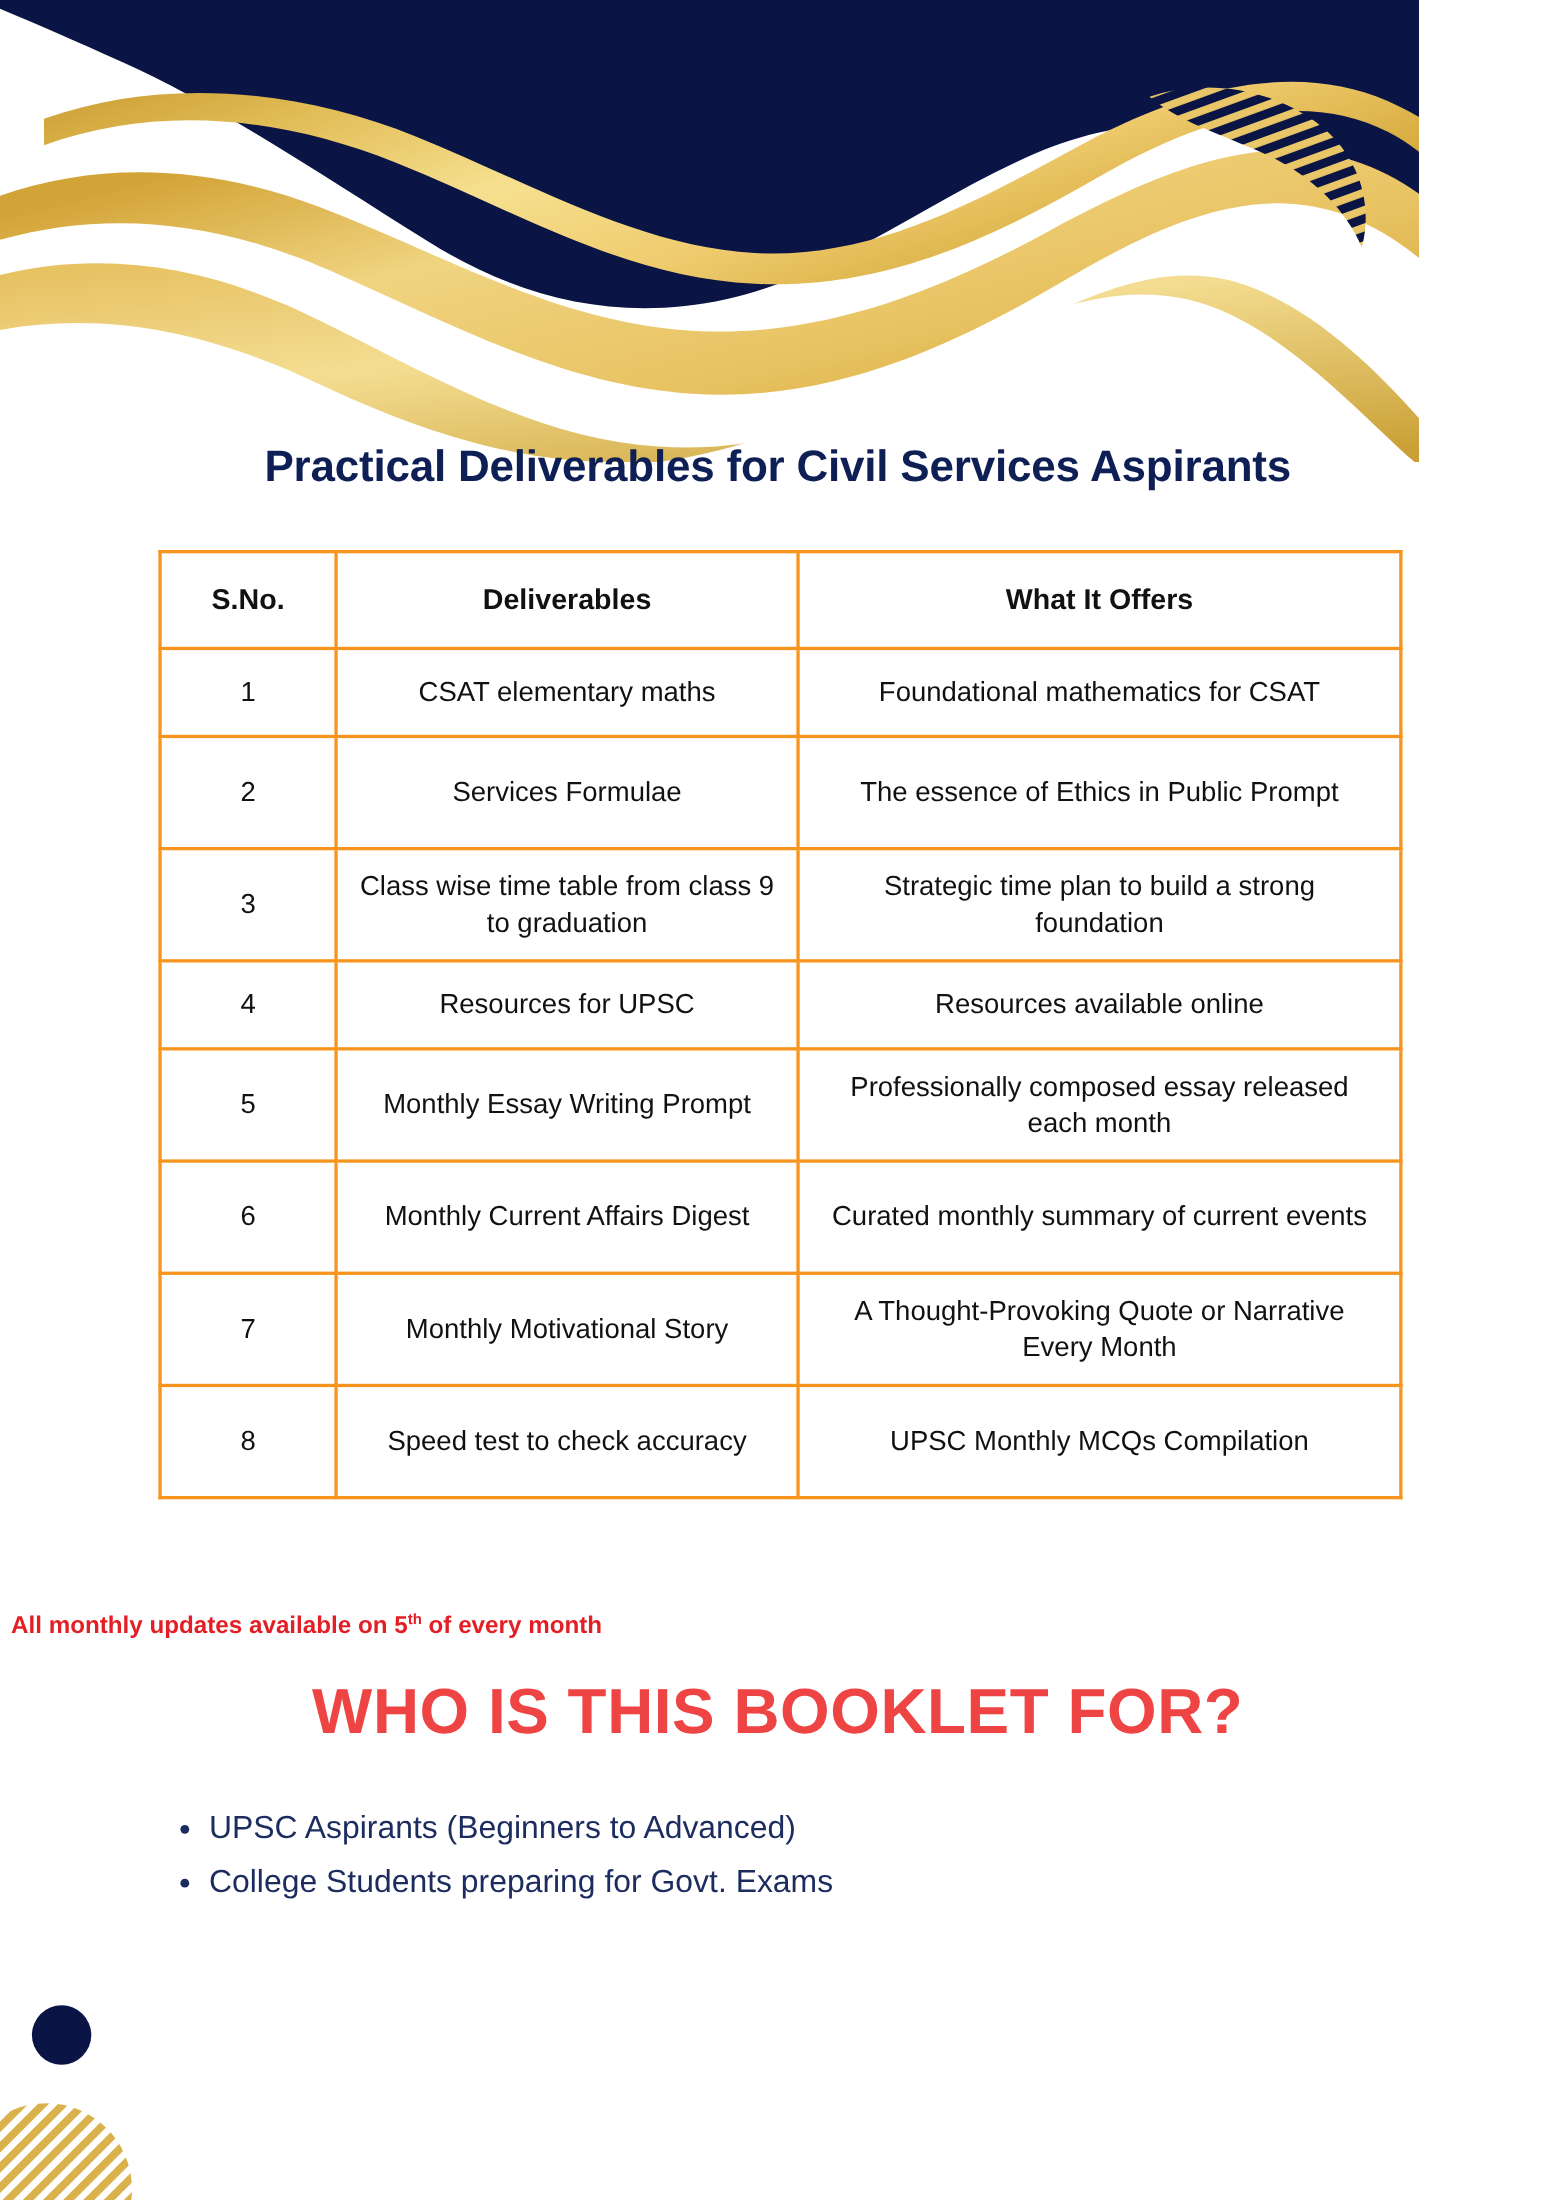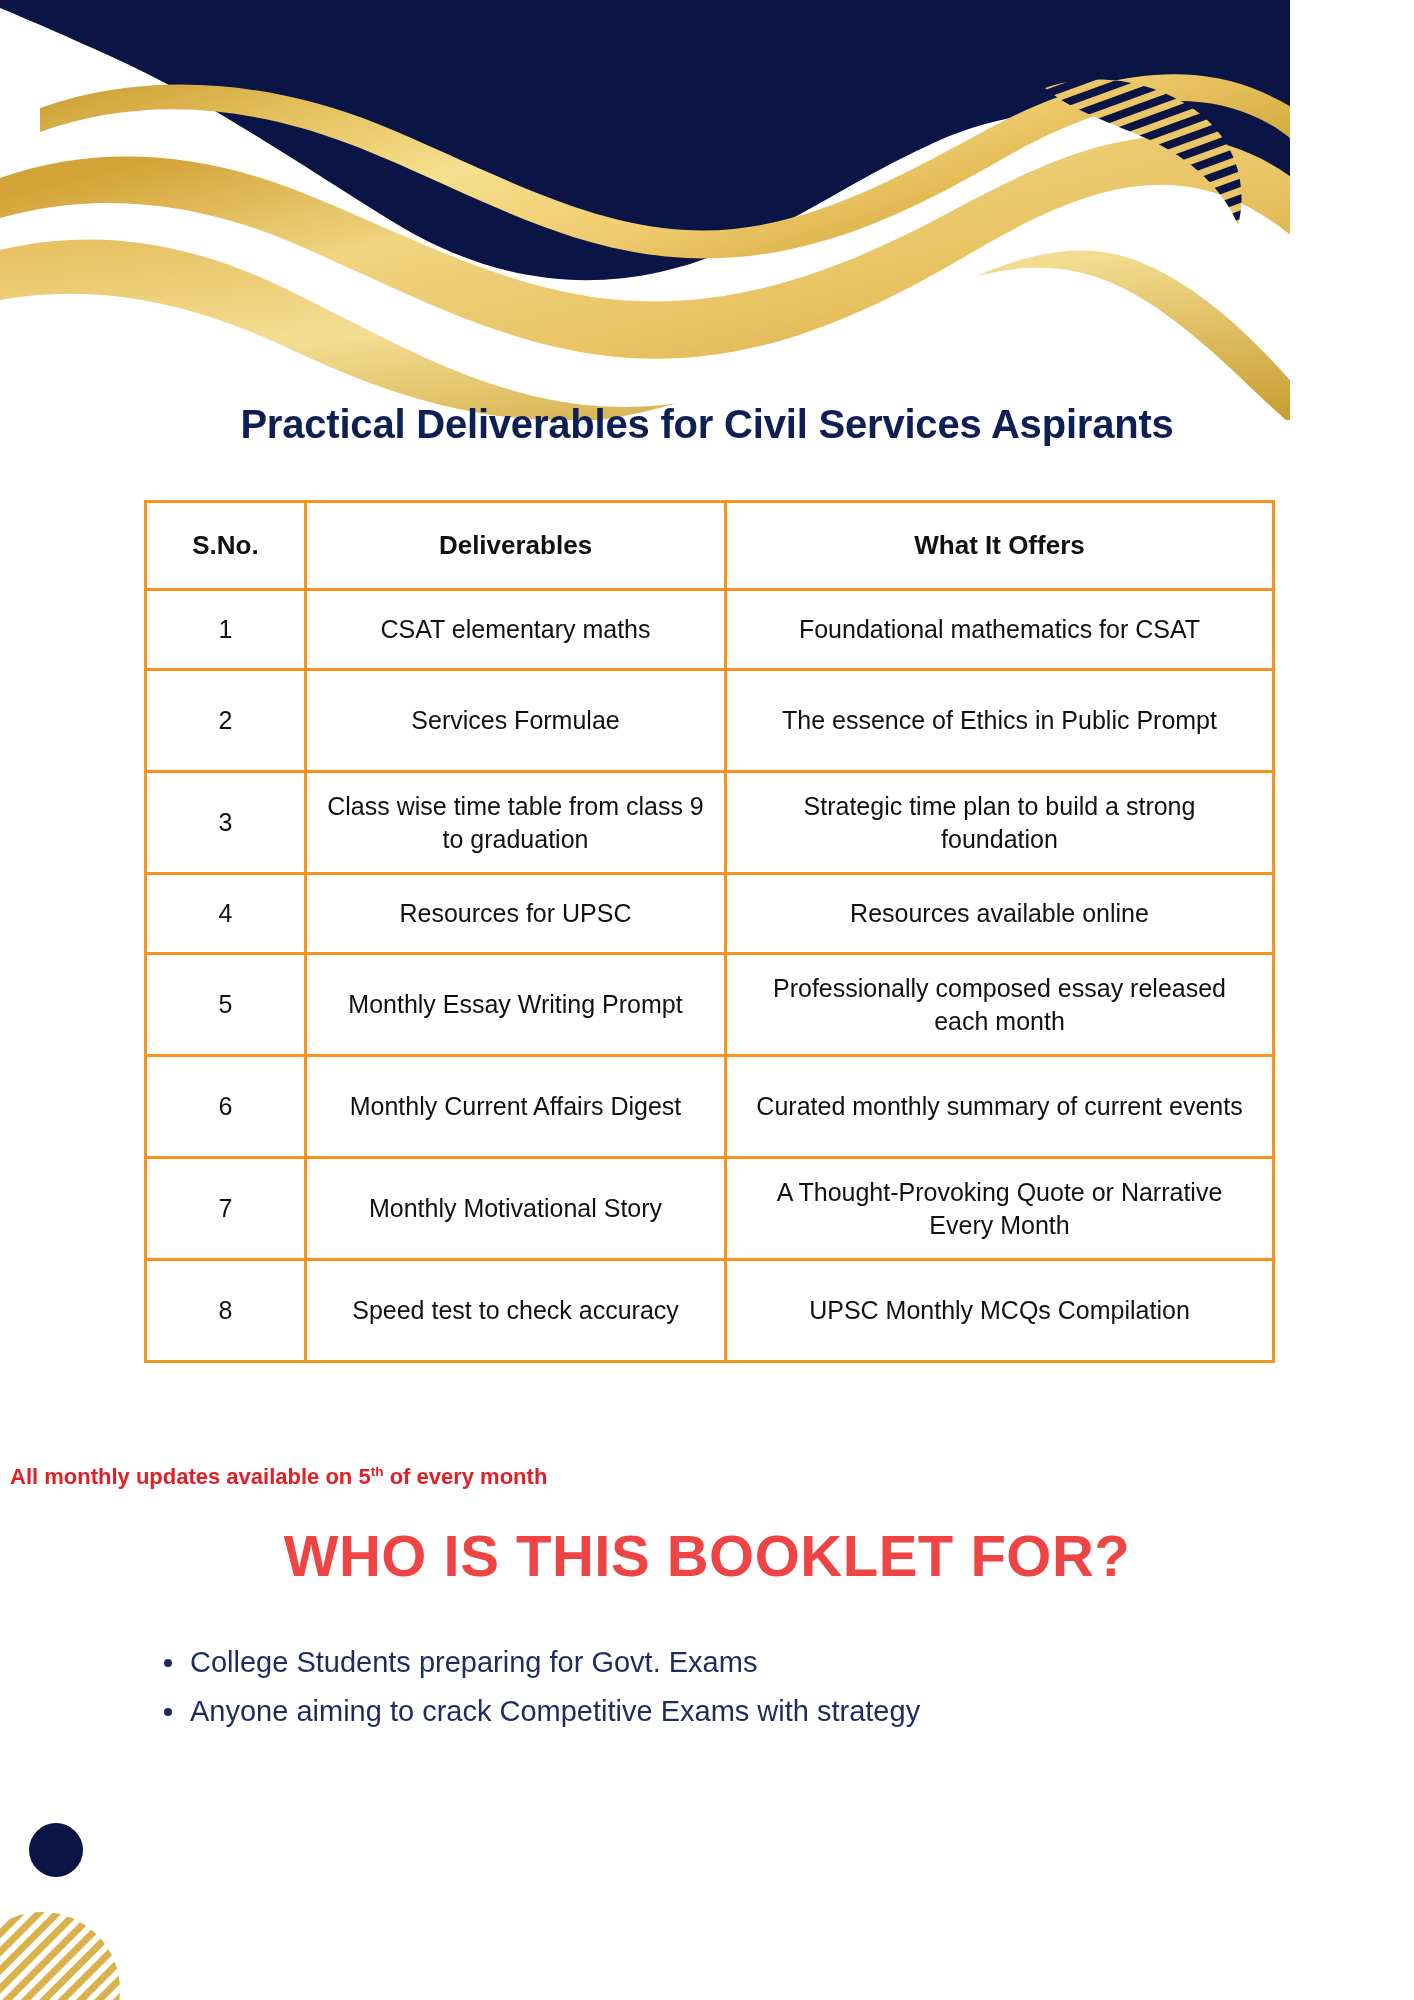--- a/index.html
+++ b/index.html
@@ -304,22 +304,22 @@
         <td class="cell-offer">UPSC Monthly MCQs Compilation</td>
       </tr>
     </tbody>
   </table>
 
   <div class="note-line"><span>All monthly updates available on 5</span><sup>th</sup><span> of every month</span></div>
 
   <div class="section-heading">WHO IS THIS BOOKLET FOR?</div>
 
   <ul class="audience-list">
+    <li>UPSC Aspirants (Beginners to Advanced)</li>
     <li>College Students preparing for Govt. Exams</li>
-    <li>Anyone aiming to crack Competitive Exams with strategy</li>
   </ul>
 
   <svg id="bottom-art" viewBox="0 0 260 200" xmlns="http://www.w3.org/2000/svg">
     <defs>
       <pattern id="stripesBottom" width="13" height="13" patternUnits="userSpaceOnUse" patternTransform="rotate(45)">
         <rect width="13" height="13" fill="#ffffff"></rect>
         <rect width="7" height="13" fill="#d9b24c"></rect>
       </pattern>
       <clipPath id="circClip">
         <circle cx="42" cy="190" r="78"></circle>

